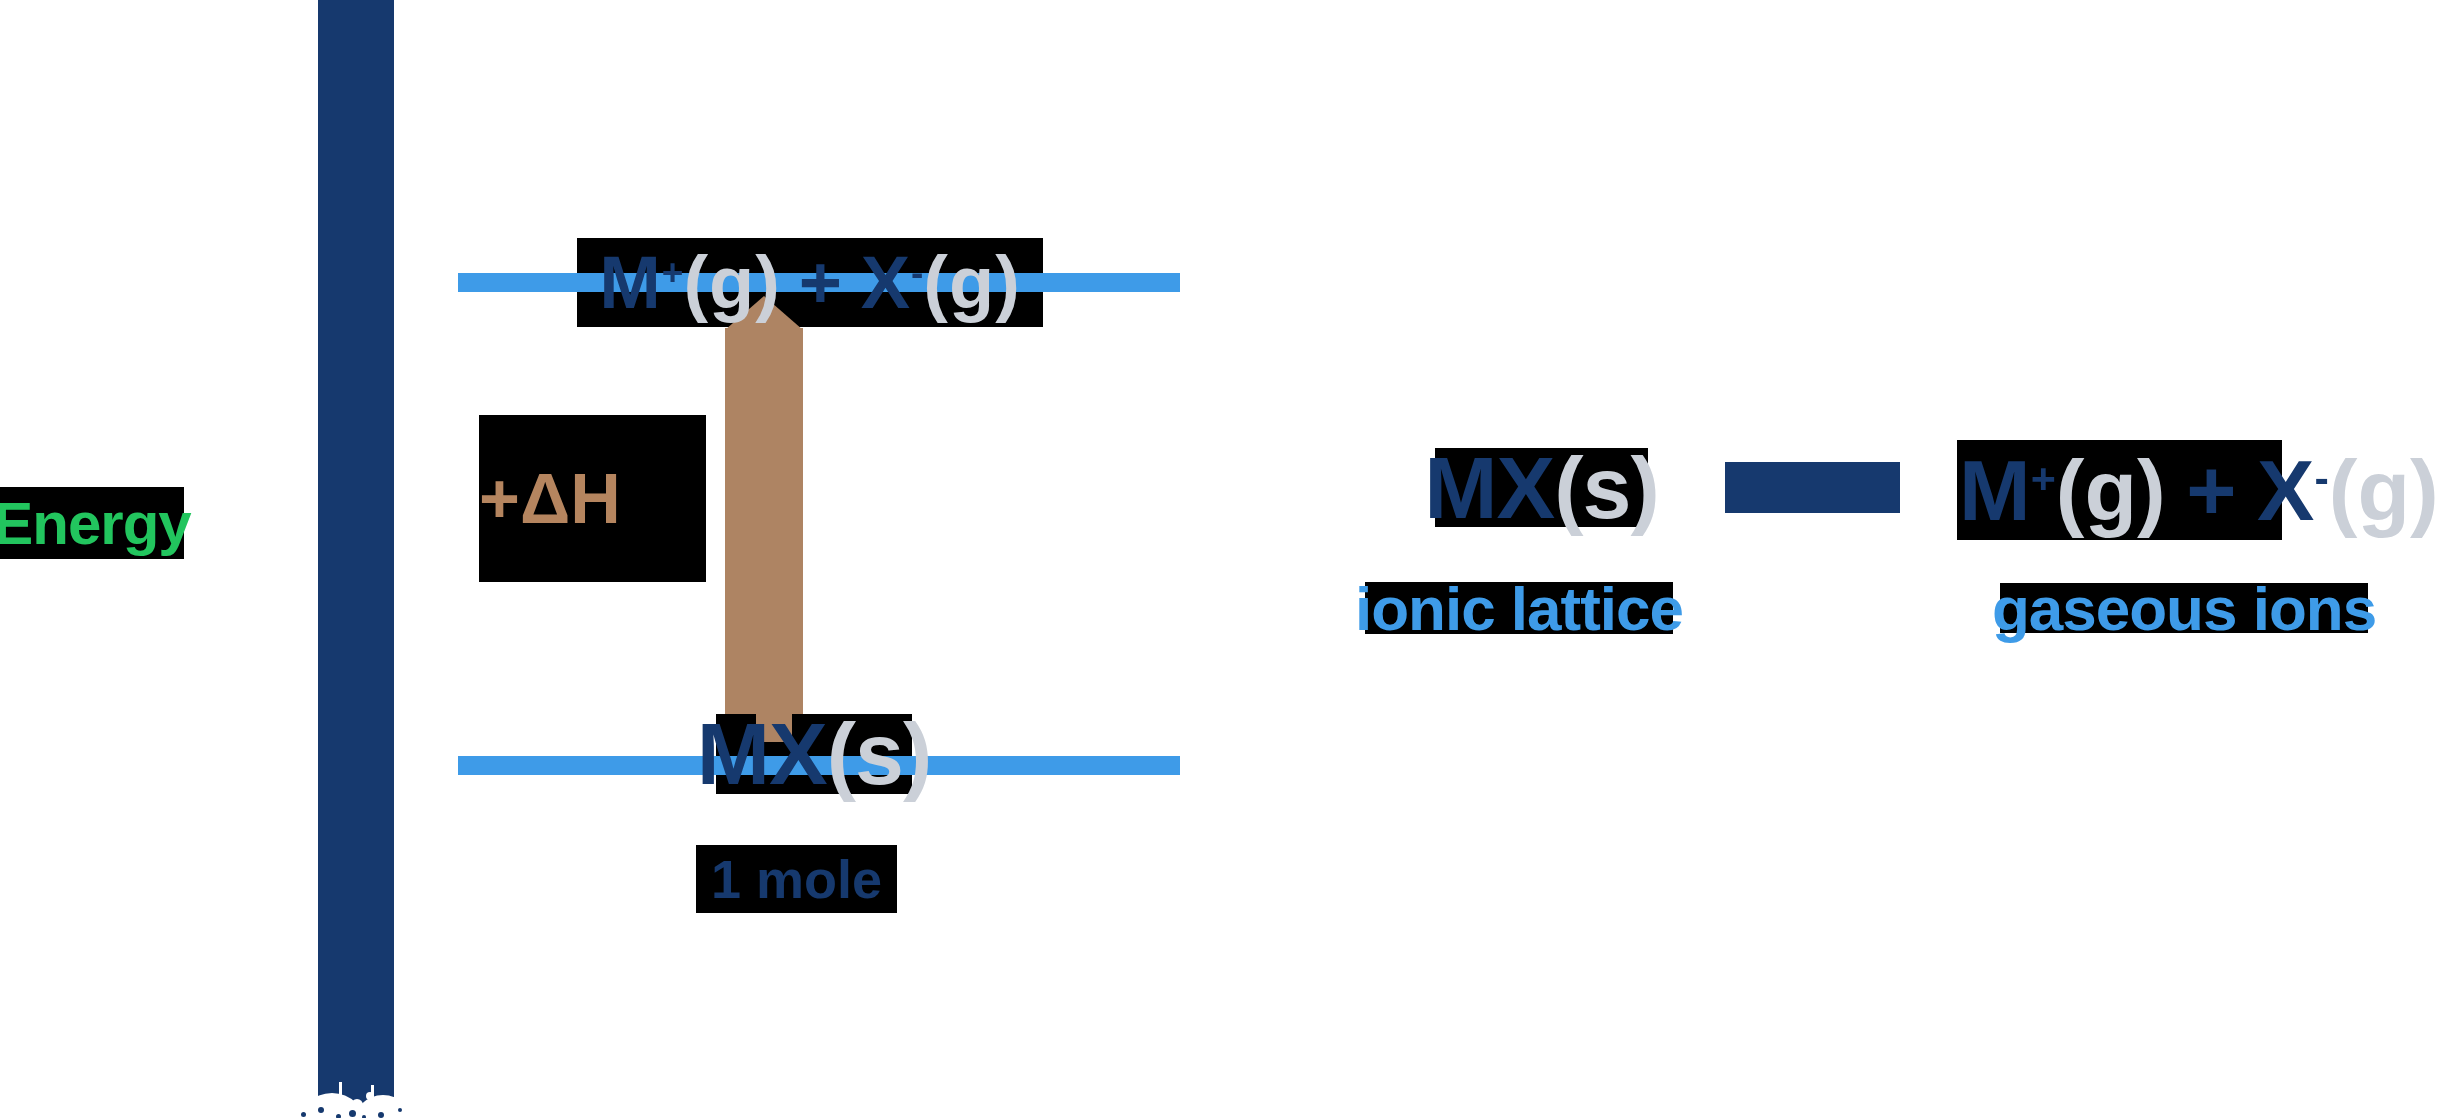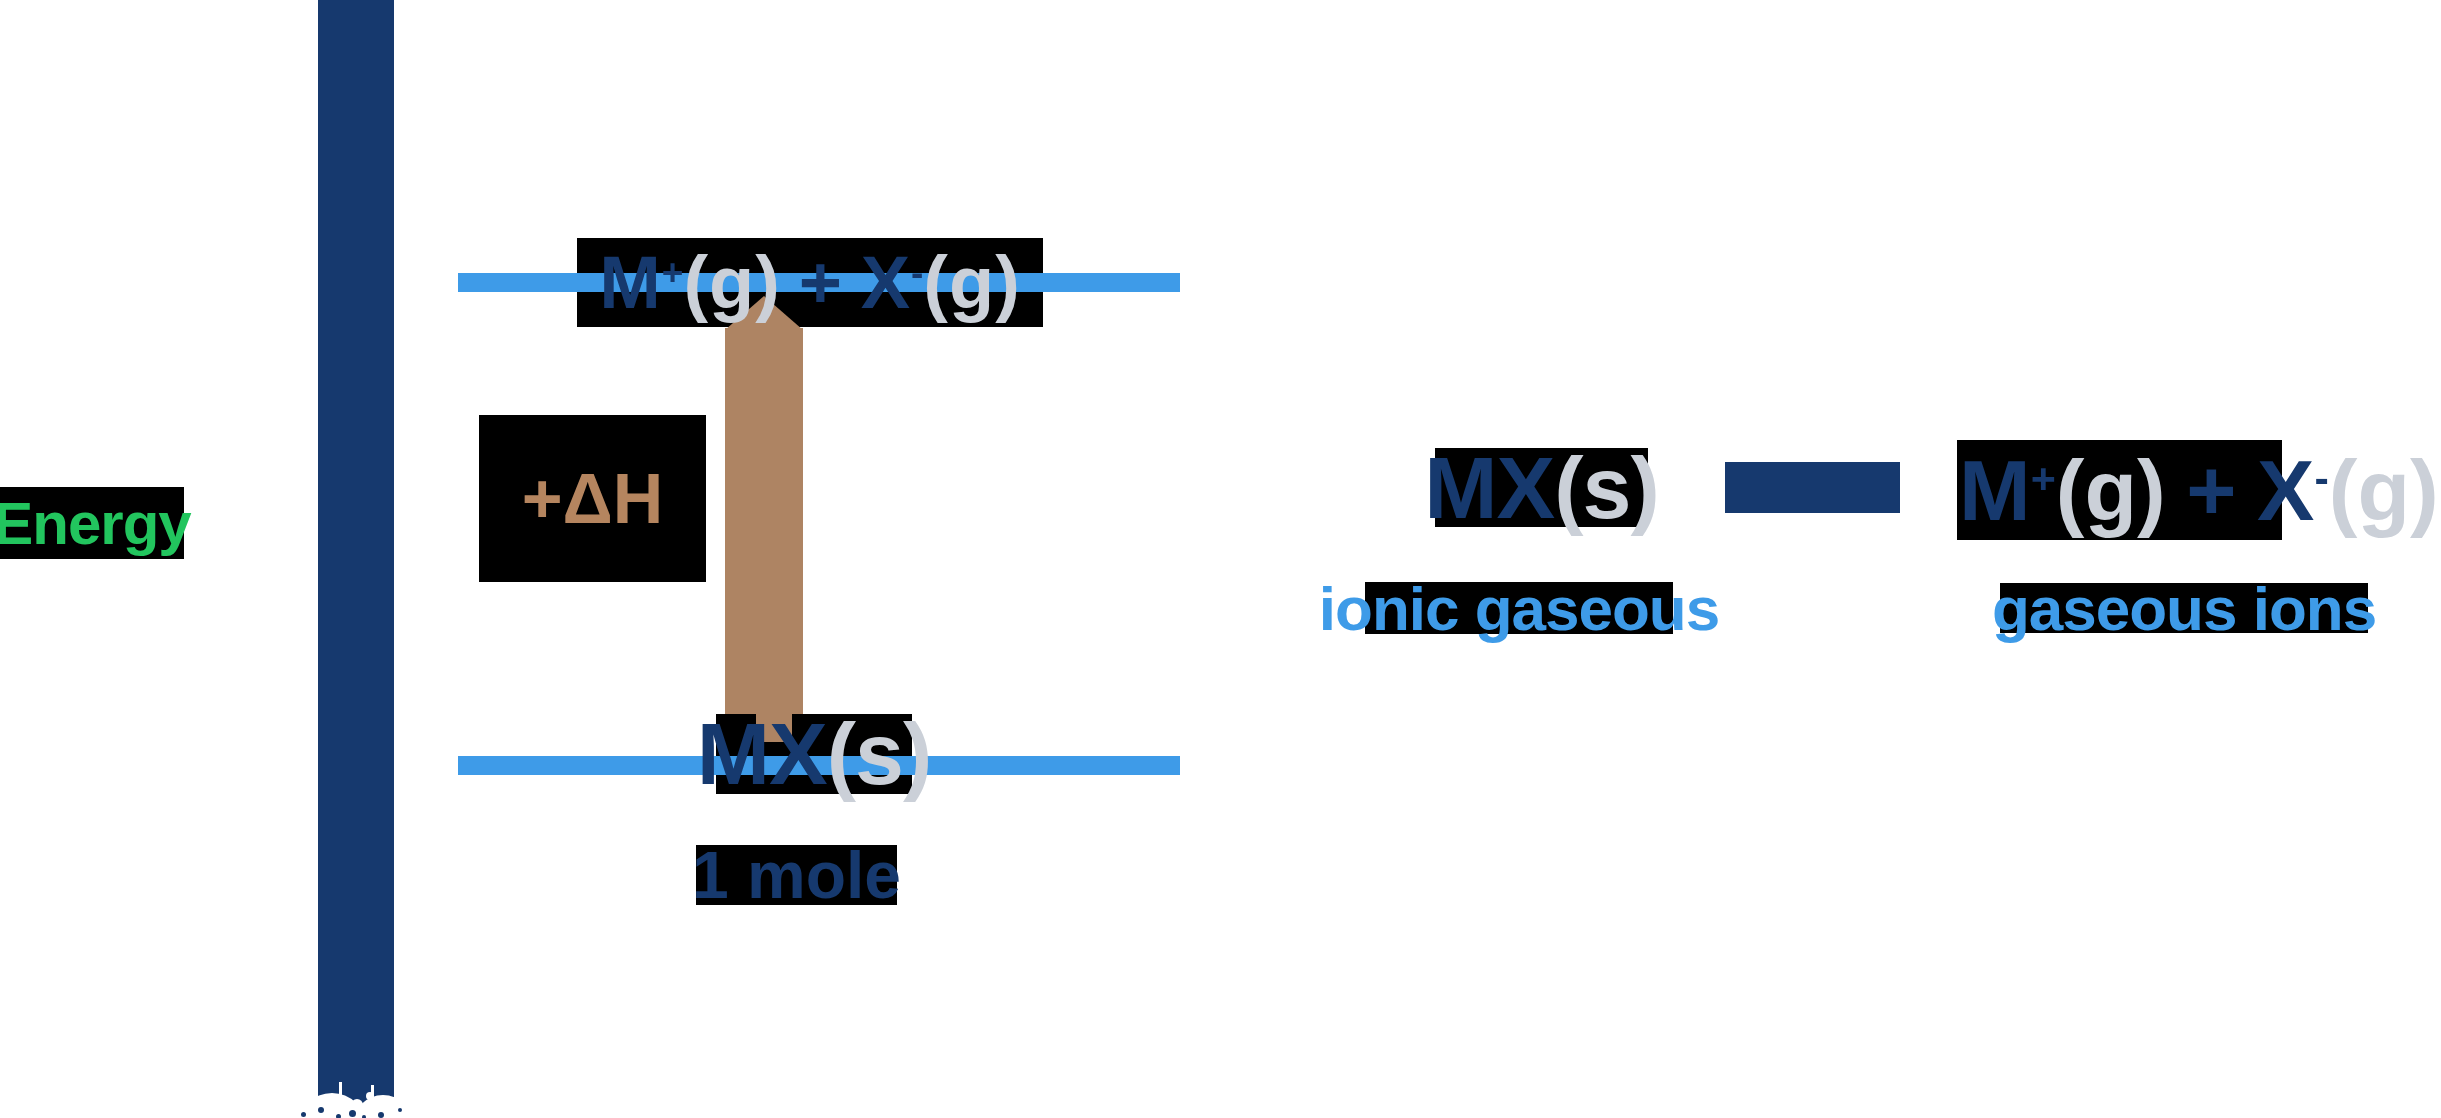--- a/index.html
+++ b/index.html
@@ -11,23 +11,23 @@
   .blob{background:#ffffff;border-radius:50%;z-index:2;}
   .slit{background:#ffffff;z-index:2;}
   .speck{background:#16396e;border-radius:50%;z-index:3;}
   
   .label-box{background:#000000;display:flex;align-items:center;justify-content:center;
              white-space:nowrap;overflow:visible;}
   .label-box > *{position:relative;z-index:5;}
   .energy-label{left:0;top:487px;width:184px;height:72px;font-size:60px;color:#22c55e;letter-spacing:-1px;}
   .upper-label{left:577px;top:238px;width:466px;height:89px;font-size:74px;letter-spacing:1px;}
   .lower-label{left:716px;top:714px;width:196px;height:80px;font-size:88px;letter-spacing:-1px;}
-  .mole-label{left:696px;top:845px;width:201px;height:60px;font-size:66px;color:#16396e;}
+  .mole-label{left:696px;top:845px;width:201px;height:68px;font-size:54px;color:#16396e;}
   .dh-box{left:479px;top:415px;width:227px;height:167px;color:#b5855f;
-          flex-direction:column;justify-content:center;}
+          justify-content:space-between;}
   .dh-line1{font-size:70px;line-height:64px;}
   .dh-line2{font-size:46px;line-height:52px;}
   .dh-line3{font-size:46px;line-height:50px;}
   
   .level-line{height:19px;background:#3e9be8;z-index:2;}
   .upper-line{left:458px;top:273px;width:722px;}
   .lower-line{left:458px;top:756px;width:722px;}
   
   .arrow-head{left:725px;top:296px;width:0;height:0;z-index:3;
               border-left:39px solid transparent;border-right:39px solid transparent;
@@ -75,21 +75,21 @@
 
 <div class="abs label-box rx-reactant">
   <span><span class="navy">MX</span><span class="grayp">(s)</span></span>
 </div>
 
 <div class="abs label-box rx-product">
   <span><span class="navy">M</span><sup class="s navy">+</sup><span class="grayp">(g)</span><span class="navy op">+</span><span class="navy">X</span><sup class="s navy">-</sup><span class="grayp">(g)</span></span>
 </div>
 
 <div class="abs label-box caption ionic-caption">
-  <span>ionic gaseous</span>
+  <span>ionic lattice</span>
 </div>
 
 <div class="abs label-box caption gaseous-caption">
   <span>gaseous ions</span>
 </div>
 
 <div class="abs level-line upper-line"></div>
 <div class="abs level-line lower-line"></div>
 
 <div class="abs arrow-head"></div>

